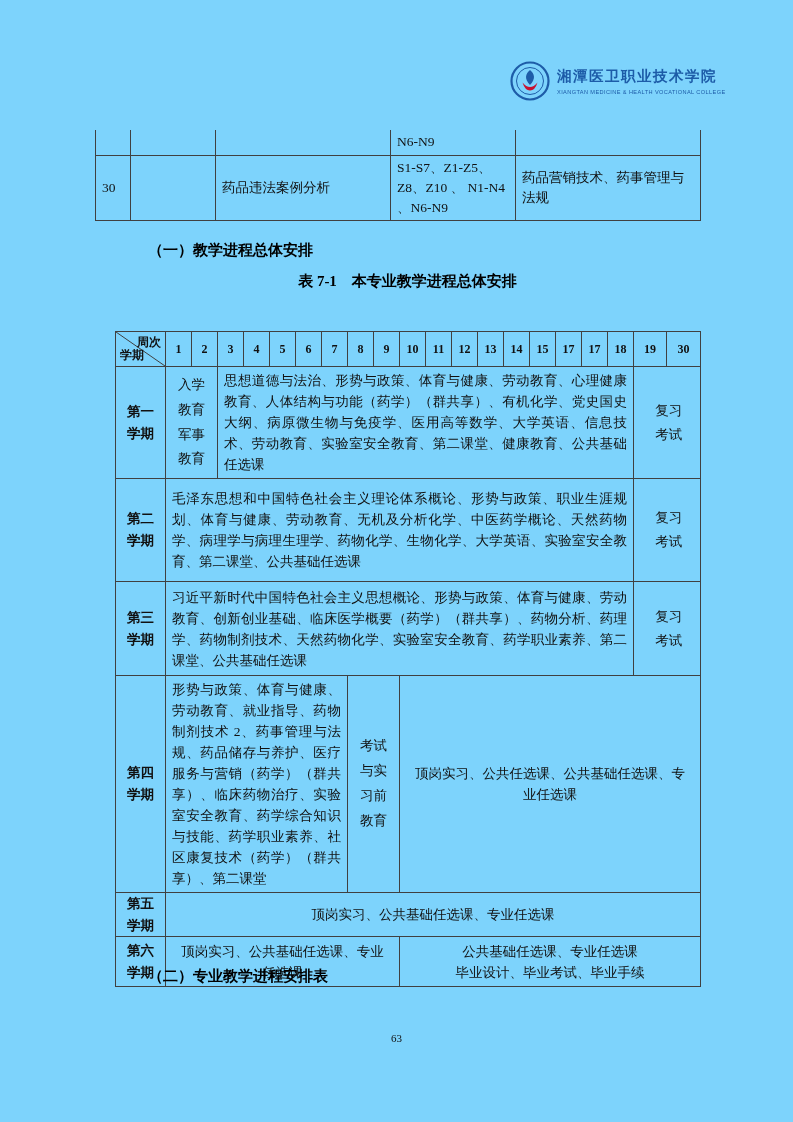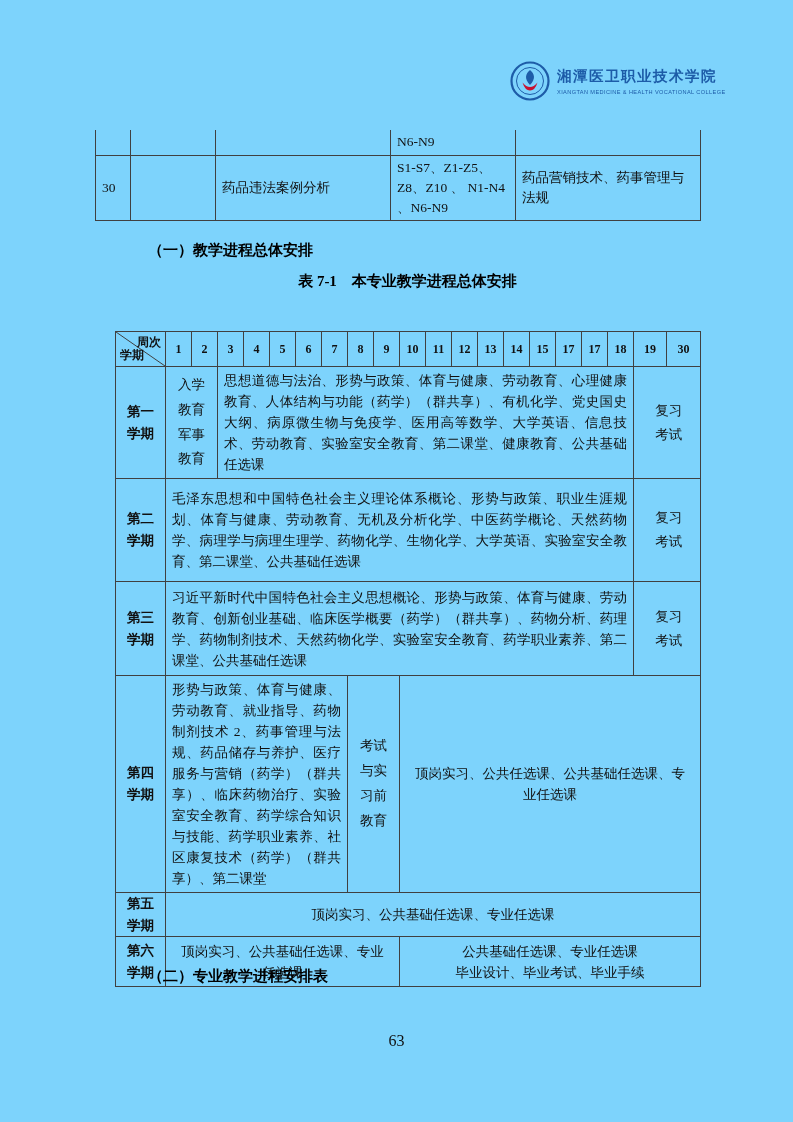--- a/index.html
+++ b/index.html
@@ -81,21 +81,21 @@
   .exam { text-align: center; padding: 0; }
   .exam span { display: inline-block; width: 2.25em; word-break: break-all; line-height: 1.75; text-align: right; }
   .center-cell { text-align: center; line-height: 21px; padding: 2px 14px; }
 
   
   .h-sub2 {
     position: absolute; left: 148px; top: 967px;
     font-family: "Liberation Sans", sans-serif; font-weight: bold; font-size: 15px; color: #000;
   }
   .note { position: absolute; left: 143px; top: 998px; font-size: 14.5px; }
-  .page-num { position: absolute; left: 0; top: 1032px; width: 100%; text-align: center; font-size: 16px; }
+  .page-num { position: absolute; left: 0; top: 1032px; width: 100%; text-align: center; font-size: 11px; }
 </style>
 </head>
 <body>
 
 <div class="page">
 
   <div class="logo-block">
     <svg class="logo-emblem" viewBox="0 0 40 40">
       <circle cx="20" cy="20" r="18.5" fill="none" stroke="#1d5ca8" stroke-width="2.2"></circle>
       <circle cx="20" cy="20" r="13.5" fill="none" stroke="#1d5ca8" stroke-width="1"></circle>

